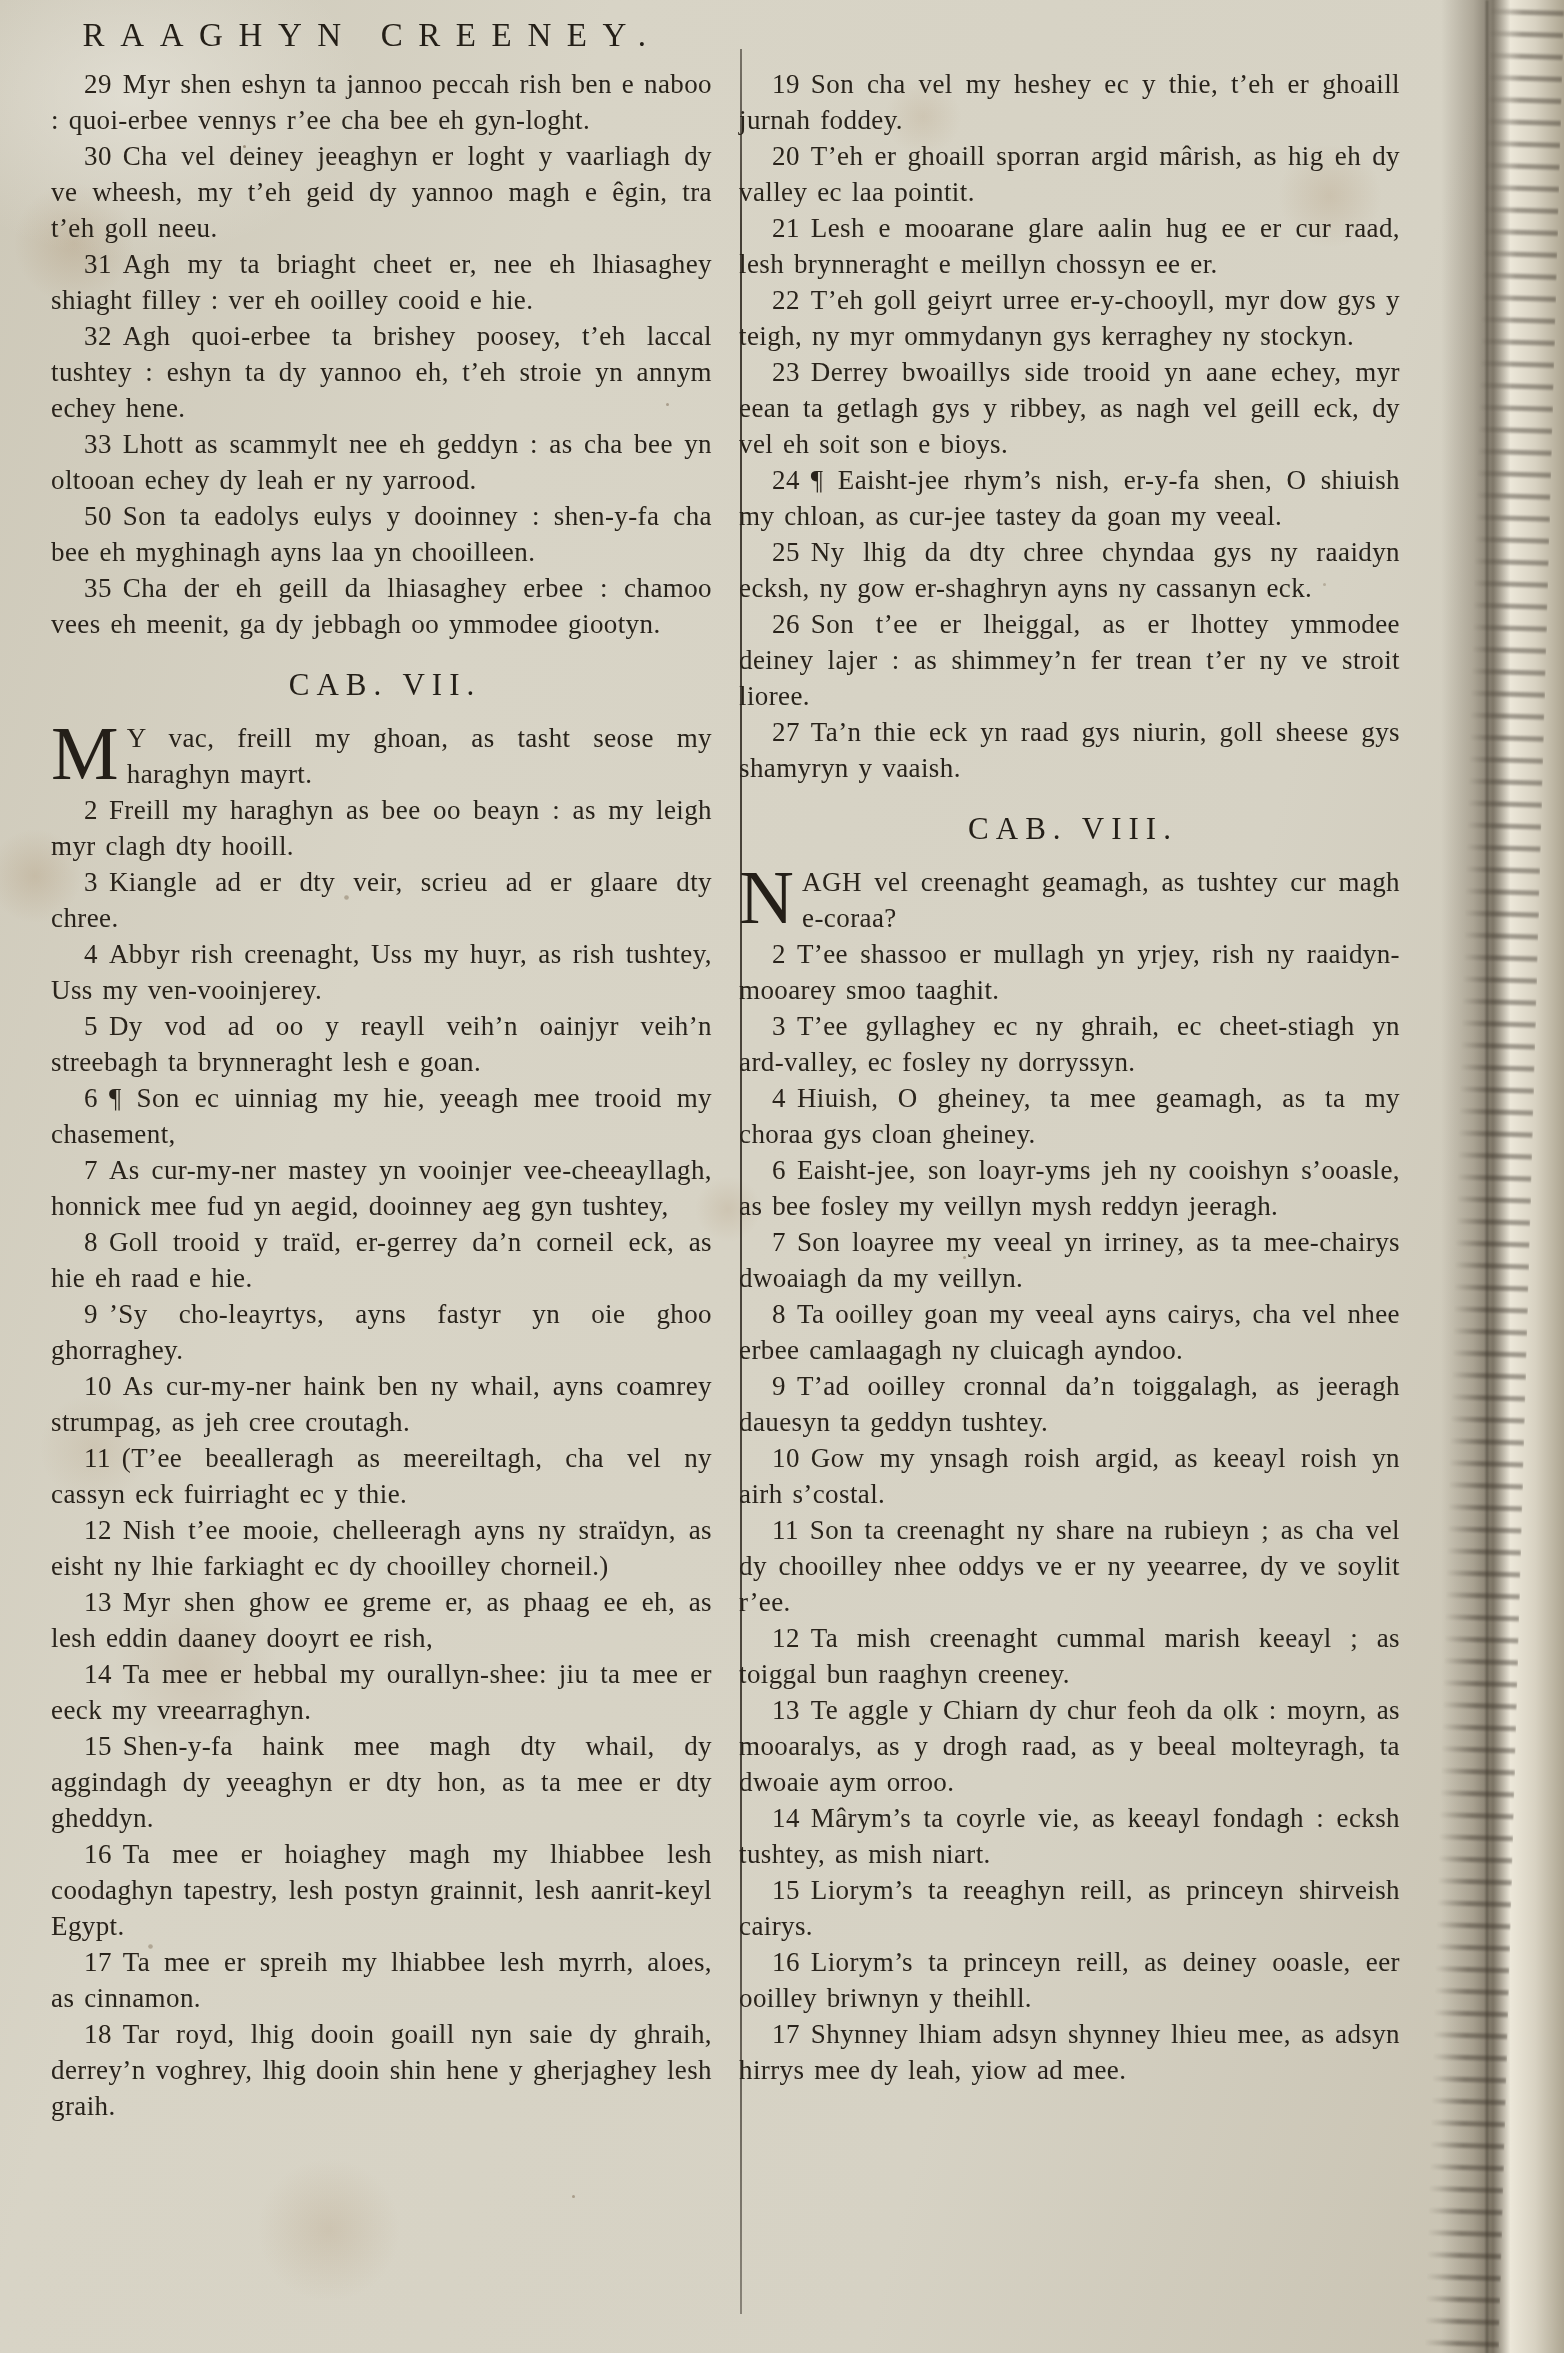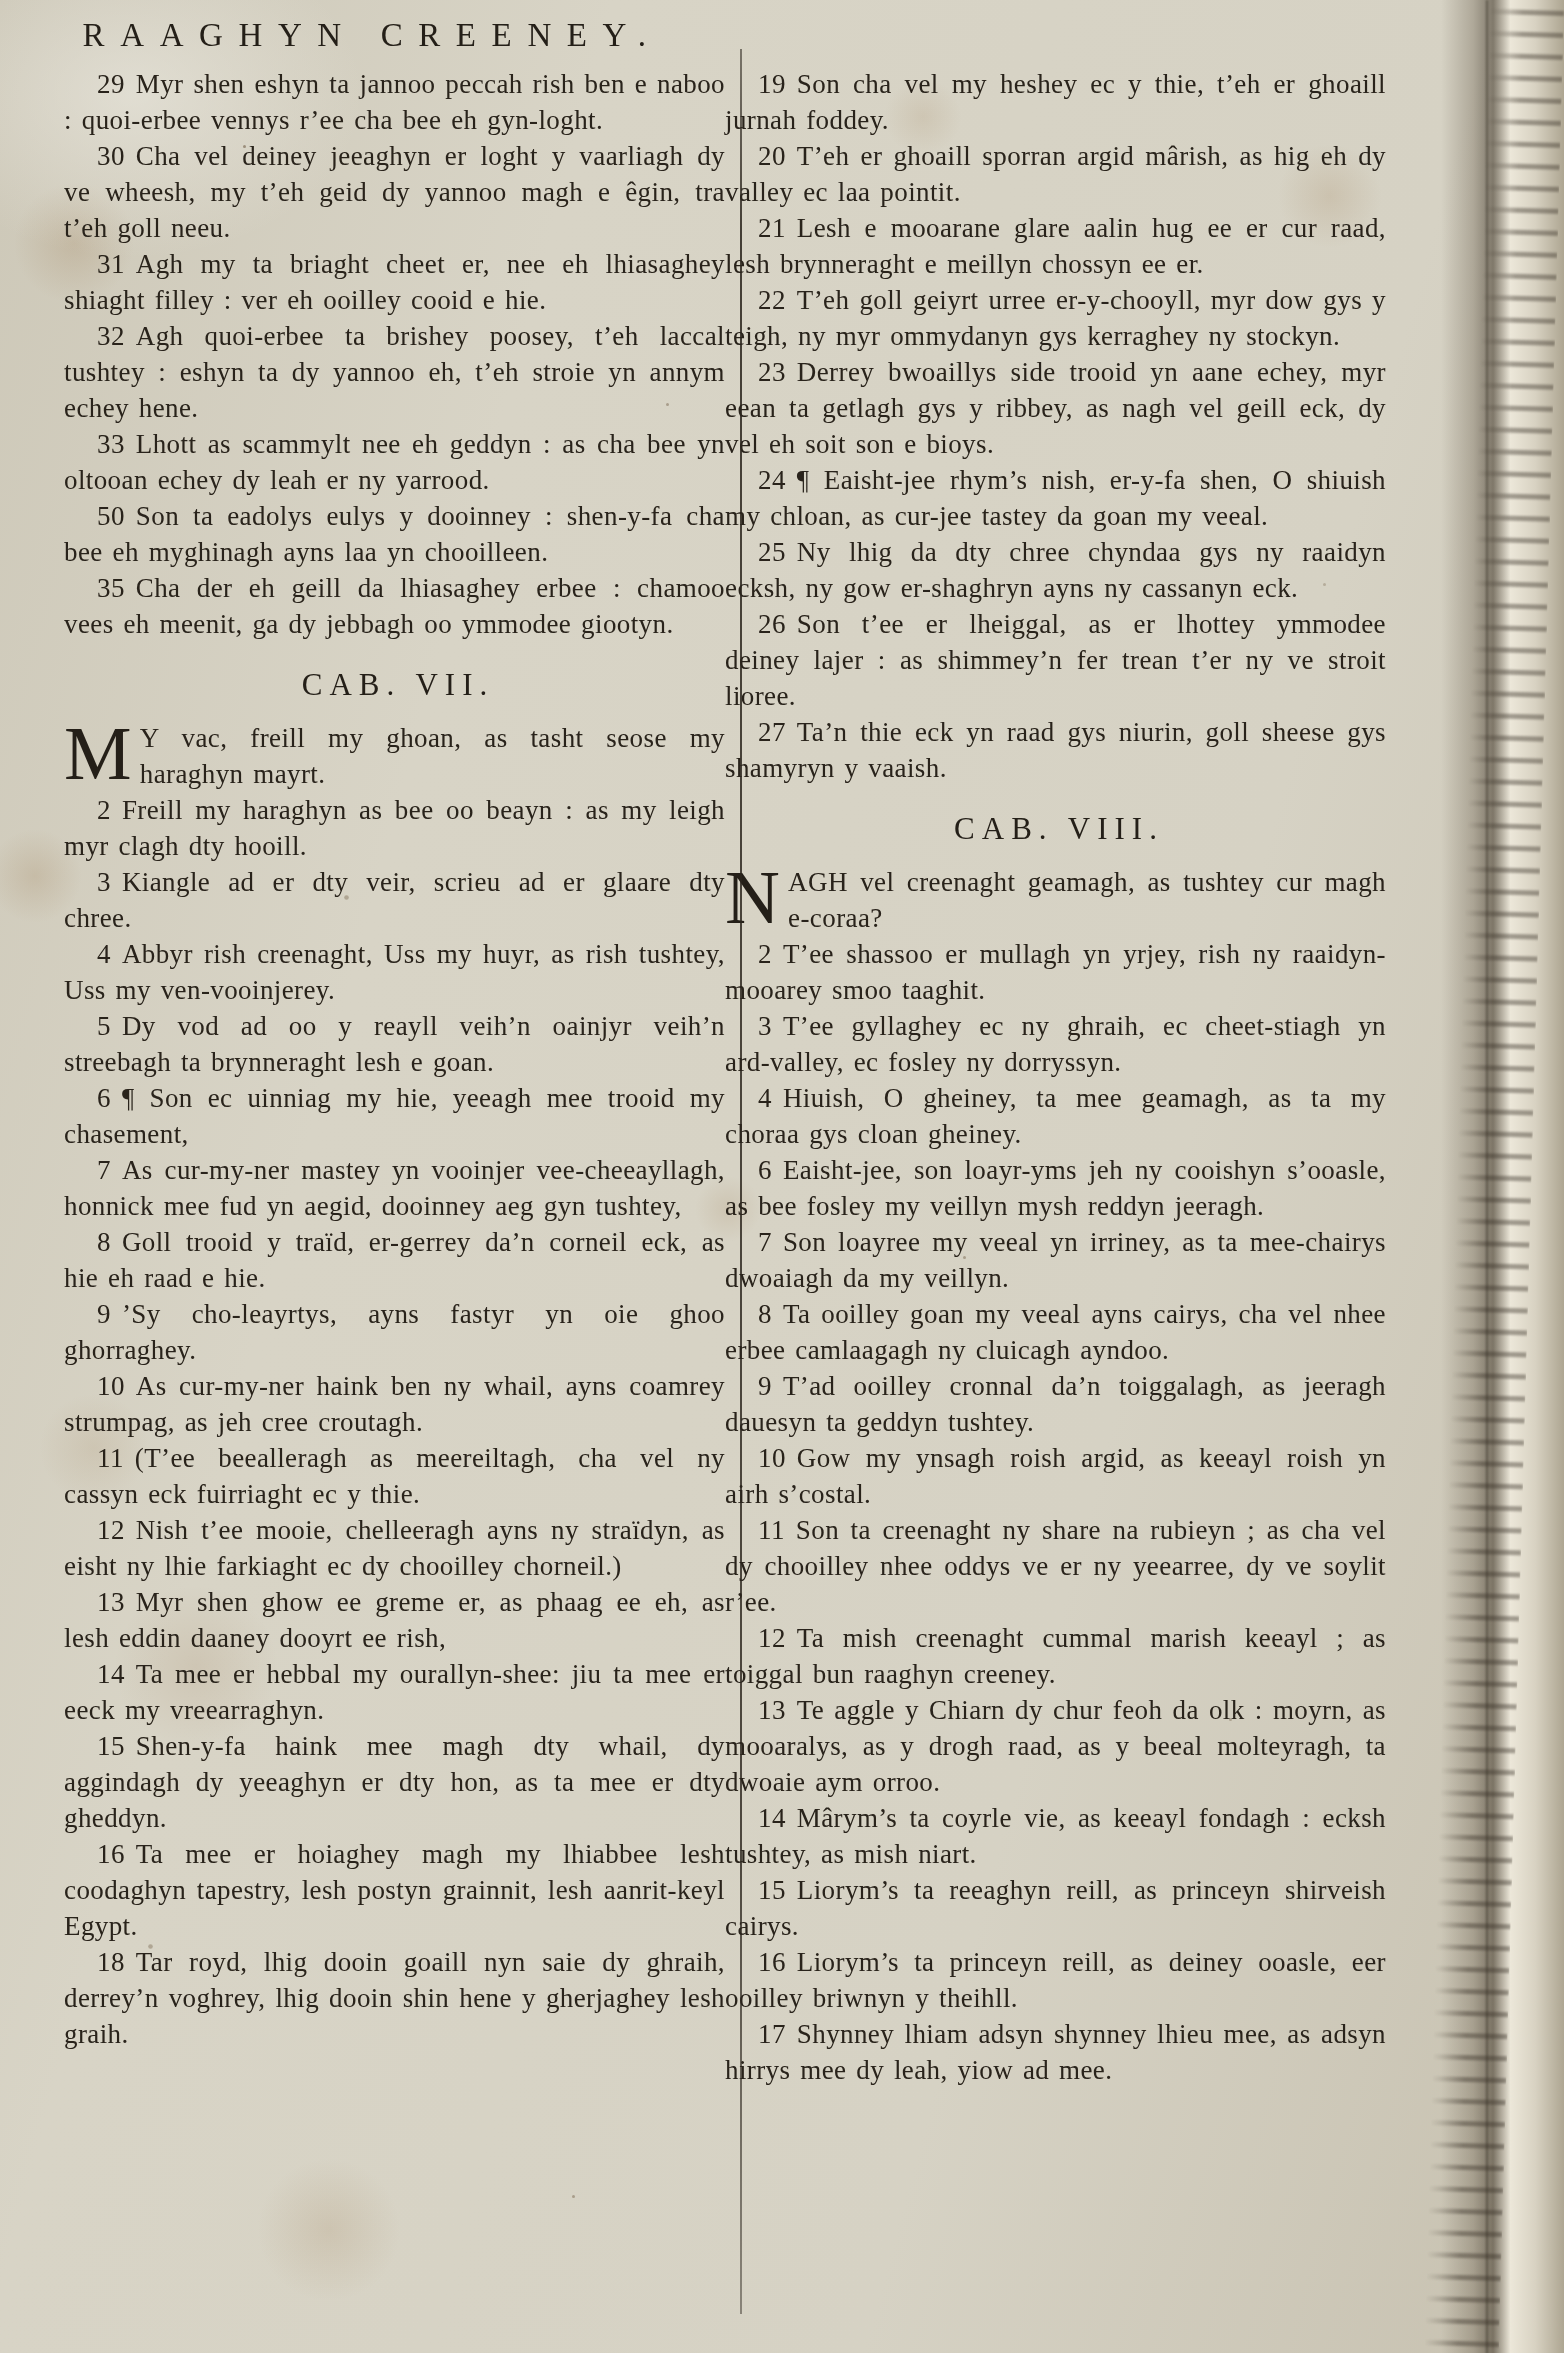--- a/index.html
+++ b/index.html
@@ -41,22 +41,22 @@
   }
   .header {
     position: absolute; left: 67px; top: 17px; width: 1349px;
     text-align: left;
     font-size: 33px; font-weight: 400;
     letter-spacing: 15.6px; text-indent: 15.6px;
     color: #241f18;
     white-space: nowrap;
   }
   .cols {
-    position: absolute; left: 64px; top: 66px; width: 1349px;
-    display: flex; justify-content: flex-start;
+    position: absolute; left: 51px; top: 66px; width: 1349px;
+    display: flex; justify-content: space-between;
   }
   .col { width: 661px; }
   .divider {
     position: absolute; left: 740px; top: 49px;
     width: 1.6px; height: 2265px;
     background: linear-gradient(to bottom,
       rgba(42,36,28,.55) 0%, rgba(42,36,28,.85) 8%,
       rgba(42,36,28,.8) 80%, rgba(42,36,28,.45) 100%);
   }
   .verse {
@@ -169,20 +169,21 @@
           <p class="verse"><span class="vnum">12</span><span class="vtext">Nish t’ee mooie, chelleeragh ayns ny straïdyn, as eisht ny lhie farkiaght ec dy chooilley chorneil.)</span></p>
 
           <p class="verse"><span class="vnum">13</span><span class="vtext">Myr shen ghow ee greme er, as phaag ee eh, as lesh eddin daaney dooyrt ee rish,</span></p>
 
           <p class="verse"><span class="vnum">14</span><span class="vtext">Ta mee er hebbal my ourallyn-shee: jiu ta mee er eeck my vreearraghyn.</span></p>
 
           <p class="verse"><span class="vnum">15</span><span class="vtext">Shen-y-fa haink mee magh dty whail, dy aggindagh dy yeeaghyn er dty hon, as ta mee er dty gheddyn.</span></p>
 
           <p class="verse"><span class="vnum">16</span><span class="vtext">Ta mee er hoiaghey magh my lhiabbee lesh coodaghyn tapestry, lesh postyn grainnit, lesh aanrit-keyl Egypt.</span></p>
 
+          <p class="verse"><span class="vnum">17</span><span class="vtext">Ta mee er spreih my lhiabbee lesh myrrh, aloes, as cinnamon.</span></p>
 
           <p class="verse"><span class="vnum">18</span><span class="vtext">Tar royd, lhig dooin goaill nyn saie dy ghraih, derrey’n voghrey, lhig dooin shin hene y gherjaghey lesh graih.</span></p>
         </div>
     </div>
 
     <div class="col">
       <div>
 
           <p class="verse"><span class="vnum">19</span><span class="vtext">Son cha vel my heshey ec y thie, t’eh er ghoaill jurnah foddey.</span></p>
 

